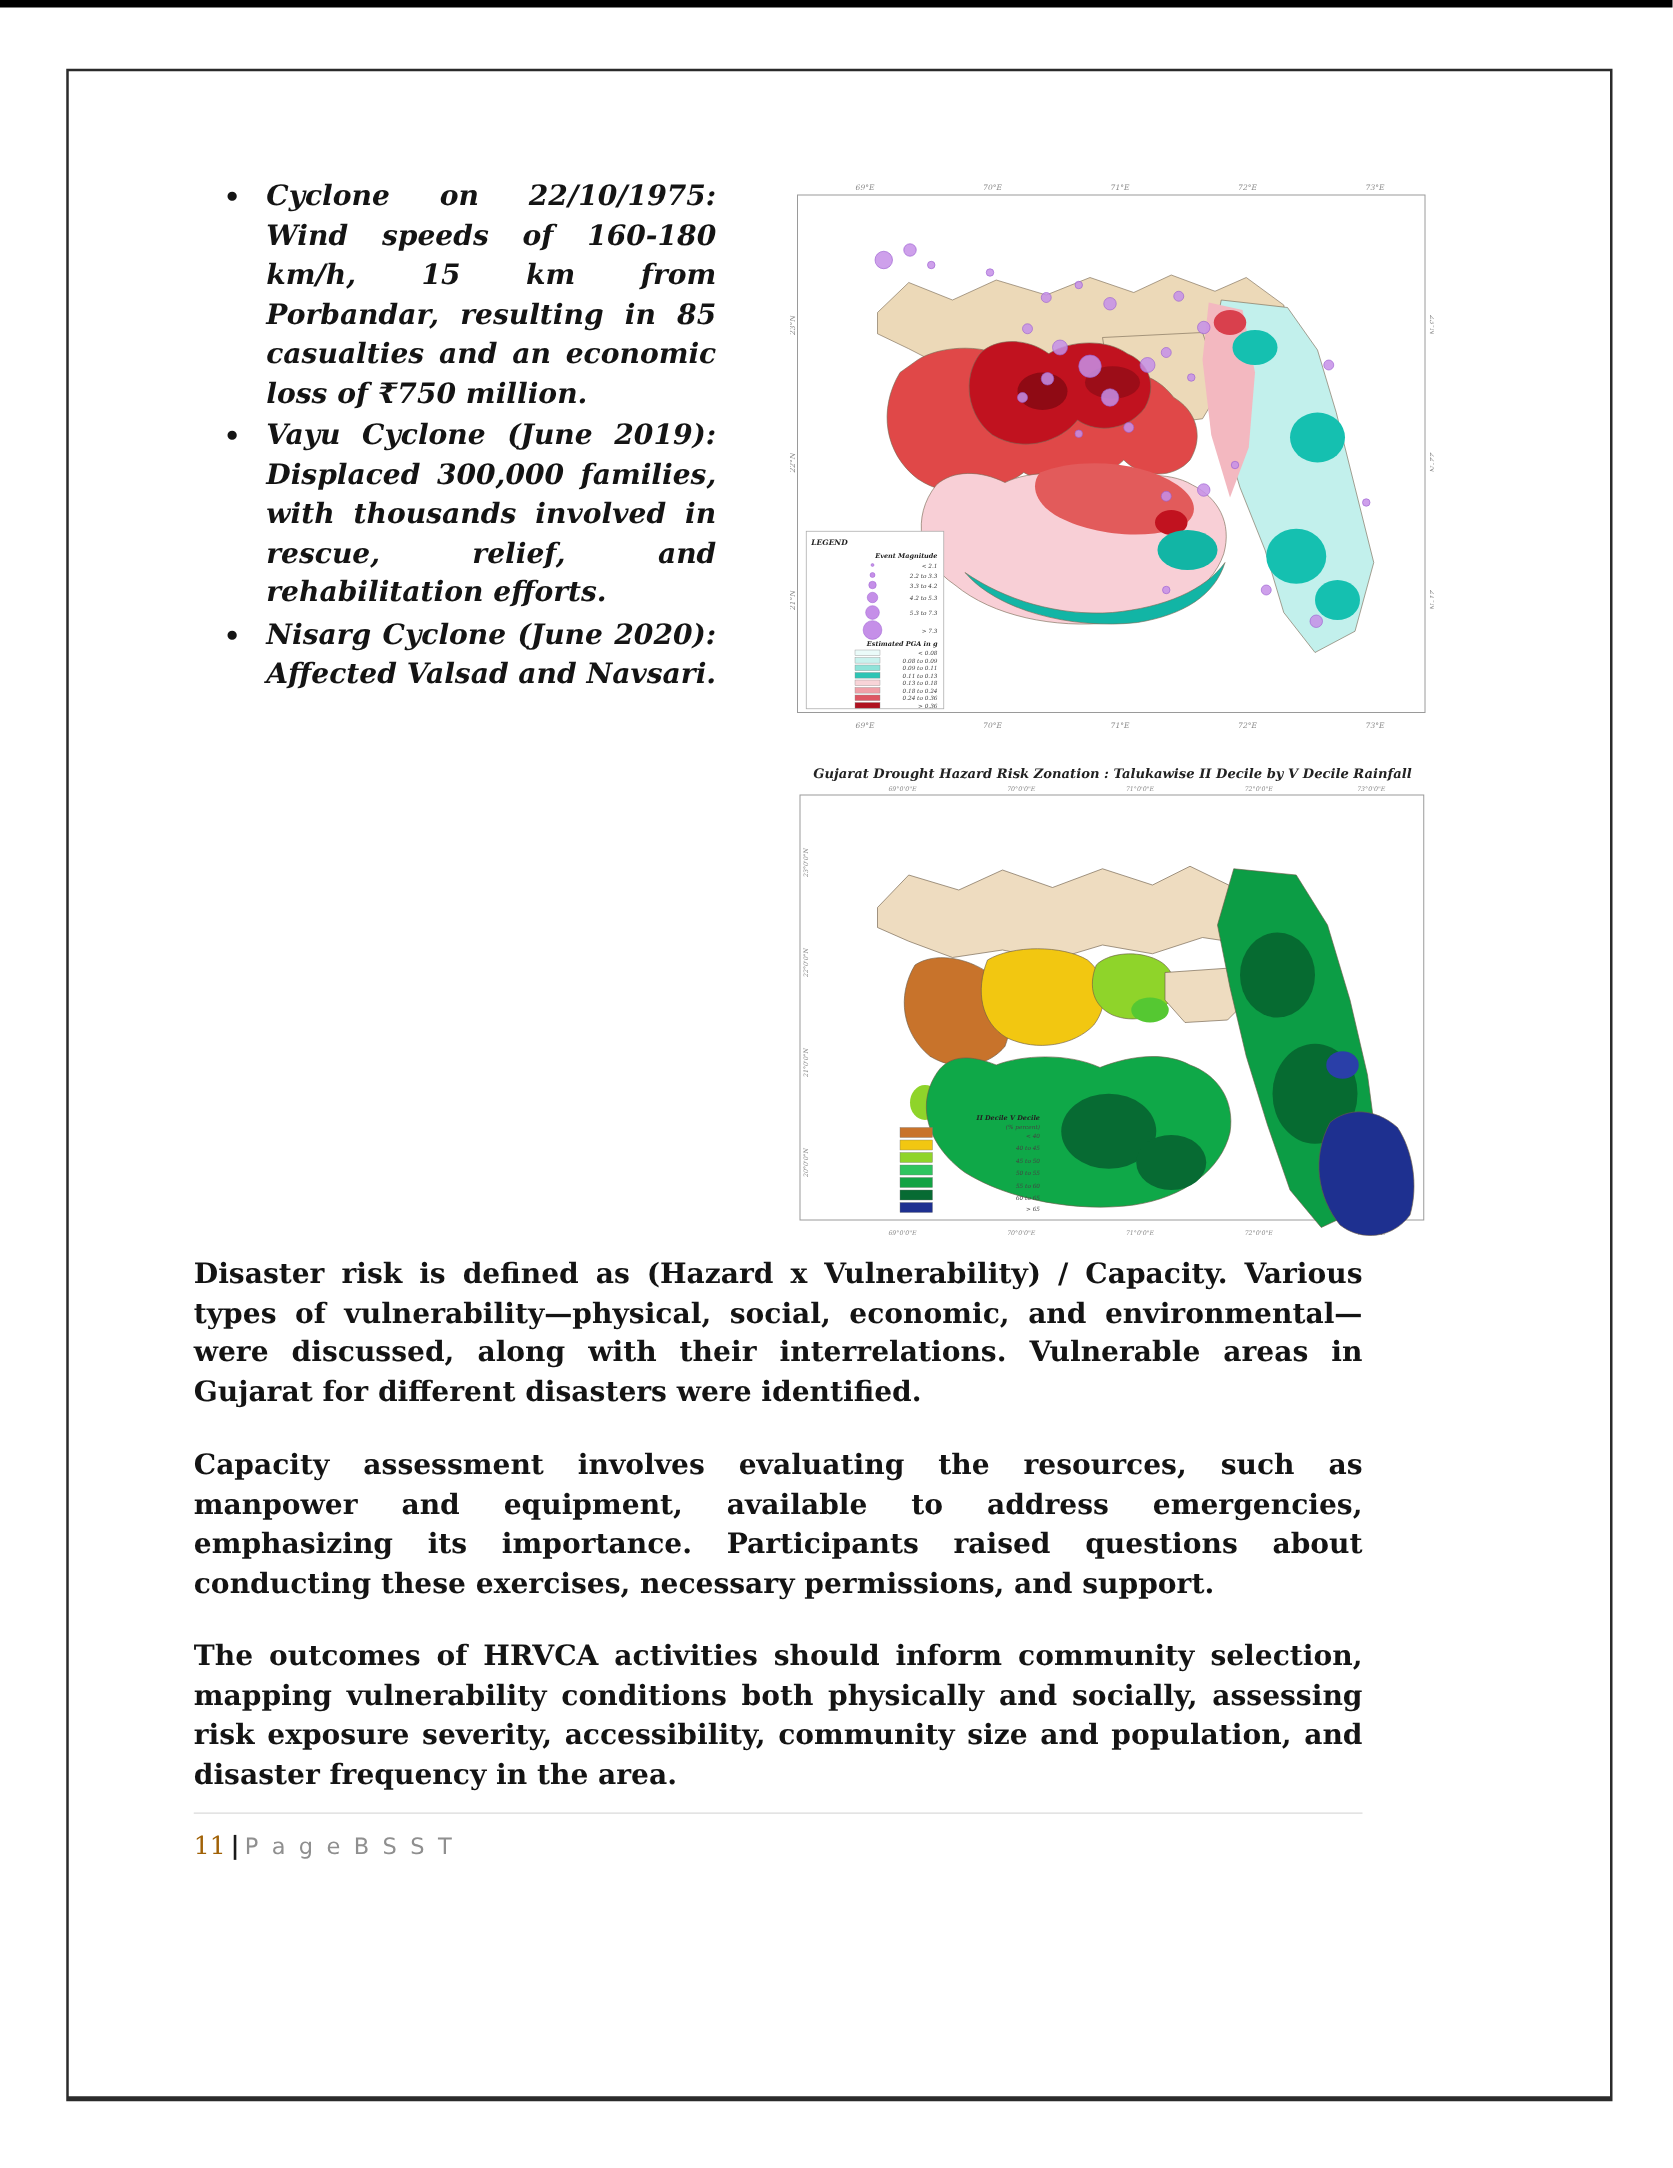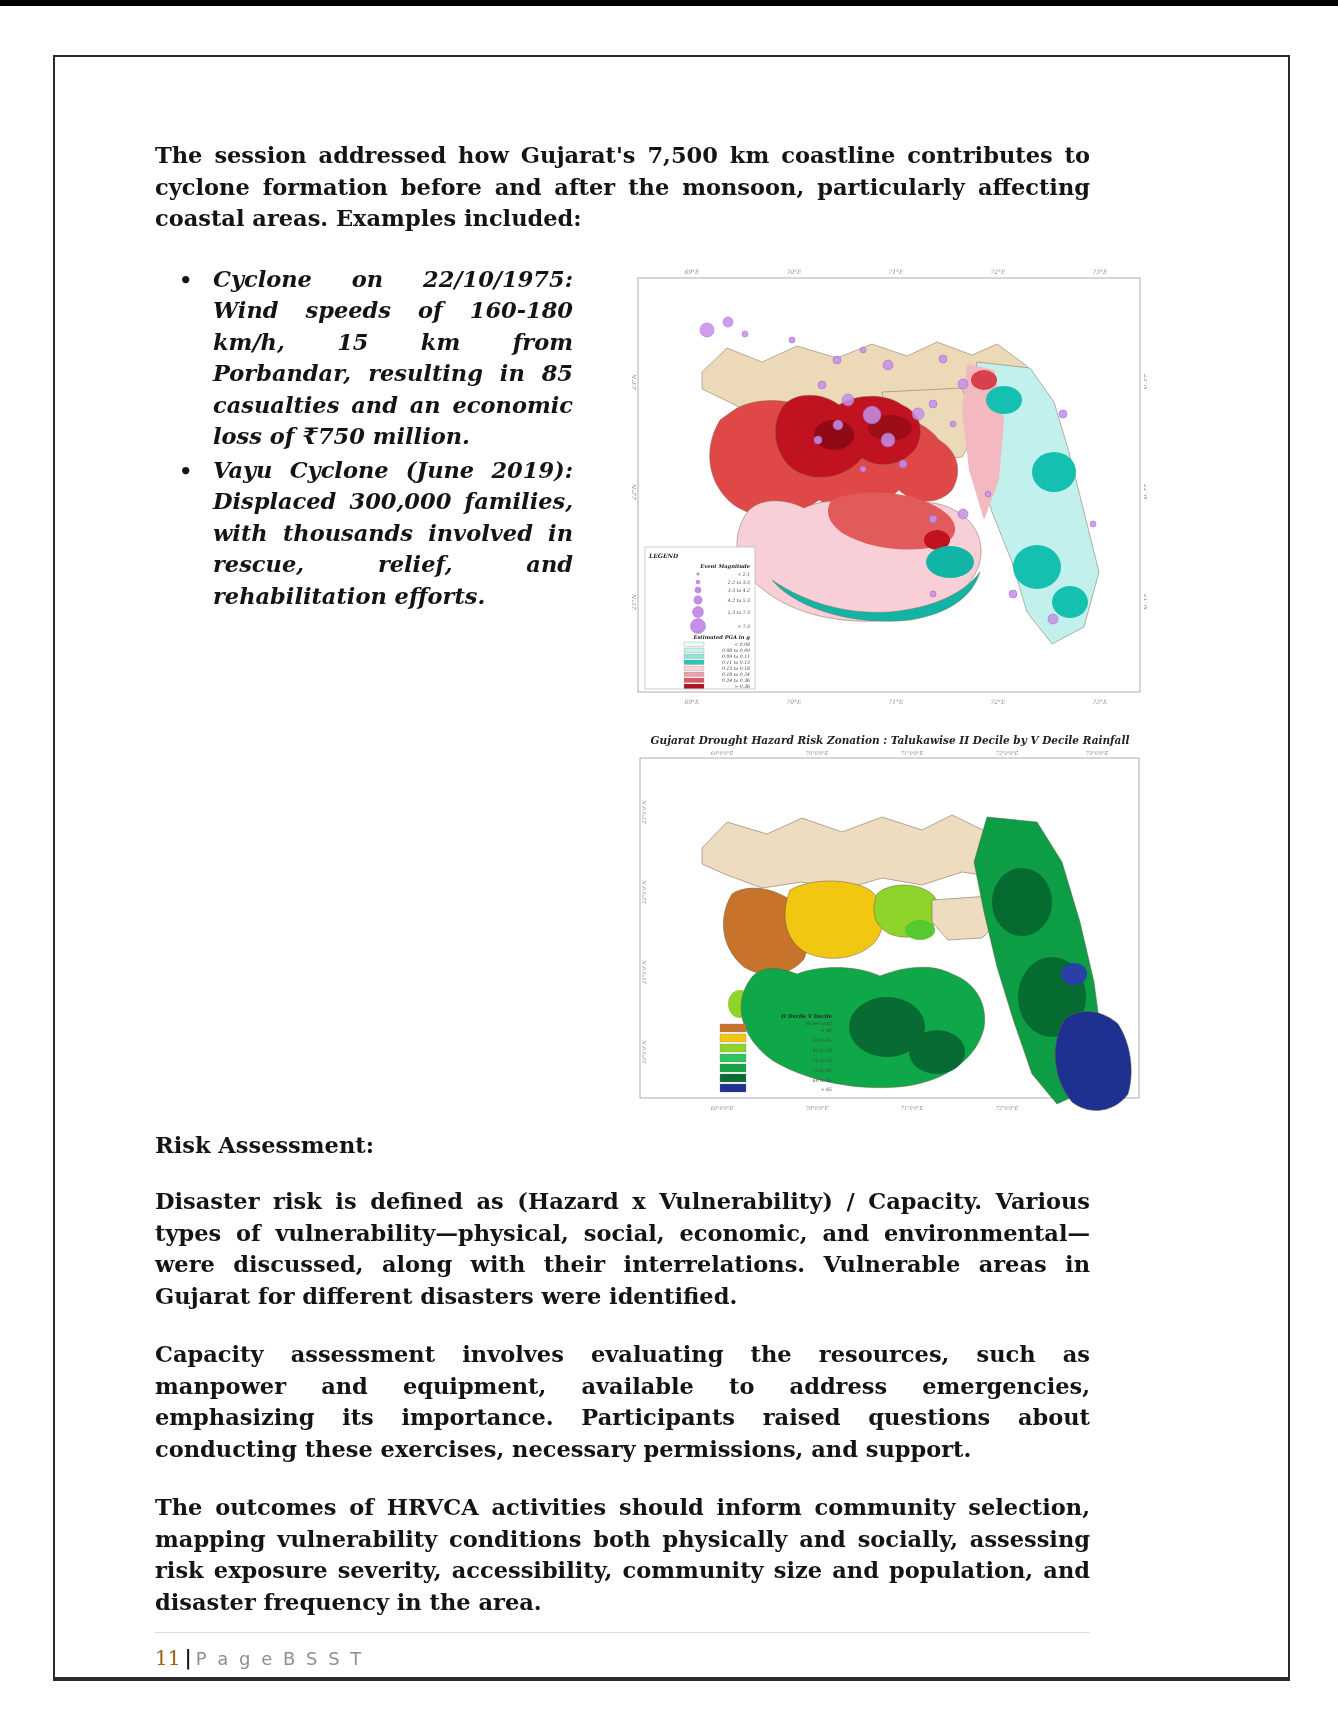--- a/index.html
+++ b/index.html
@@ -49,27 +49,27 @@
   .microtitle{fill:#222;font-size:5.2px;font-weight:bold;}
 </style>
 </head>
 <body>
 
 <div class="top-strip"></div>
 <div class="page-border"></div>
 
 <div class="content">
 
-  <p class="para">The session addressed how Gujarat's 7,500 km coastline contributes to cyclone formation before and after the monsoon, particularly affecting coastal areas. Examples included:</p>
 
   <div class="cols">
     <div class="col-left">
       <ul class="bullets">
         <li>Cyclone on 22/10/1975: Wind speeds of 160-180 km/h, 15 km from Porbandar, resulting in 85 casualties and an economic loss of ₹750 million.</li>
         <li>Vayu Cyclone (June 2019): Displaced 300,000 families, with thousands involved in rescue, relief, and rehabilitation efforts.</li>
+        <li>Nisarg Cyclone (June 2020): Affected Valsad and Navsari.</li>
       </ul>
     </div>
 
     <div class="col-right">
 
       
       <svg class="map-figure map1" viewBox="0 0 515 448">
         <rect x="0" y="0" width="515" height="448" fill="#ffffff"></rect>
         <rect x="6" y="16" width="502" height="414" fill="none" stroke="#9a9a9a" stroke-width="0.8"></rect>
 
@@ -253,21 +253,20 @@
           <text x="200" y="340" text-anchor="end" class="microlabel">50 to 55</text>
           <text x="200" y="350" text-anchor="end" class="microlabel">55 to 60</text>
           <text x="200" y="360" text-anchor="end" class="microlabel">60 to 65</text>
           <text x="200" y="369" text-anchor="end" class="microlabel">&gt; 65</text>
         </g>
       </svg>
 
     </div>
   </div>
 
-  <p class="risk-heading">Risk Assessment:</p>
 
   <p class="para">Disaster risk is defined as (Hazard x Vulnerability) / Capacity. Various types of vulnerability—physical, social, economic, and environmental—were discussed, along with their interrelations. Vulnerable areas in Gujarat for different disasters were identified.</p>
   <p class="para">Capacity assessment involves evaluating the resources, such as manpower and equipment, available to address emergencies, emphasizing its importance. Participants raised questions about conducting these exercises, necessary permissions, and support.</p>
   <p class="para" style="margin-bottom:0;">The outcomes of HRVCA activities should inform community selection, mapping vulnerability conditions both physically and socially, assessing risk exposure severity, accessibility, community size and population, and disaster frequency in the area.</p>
 
   <div class="footer">
     <span class="page-num">11</span><span class="sep">|</span><span class="page-label">P a g e   B S S T</span>
   </div>
 
 </div>

